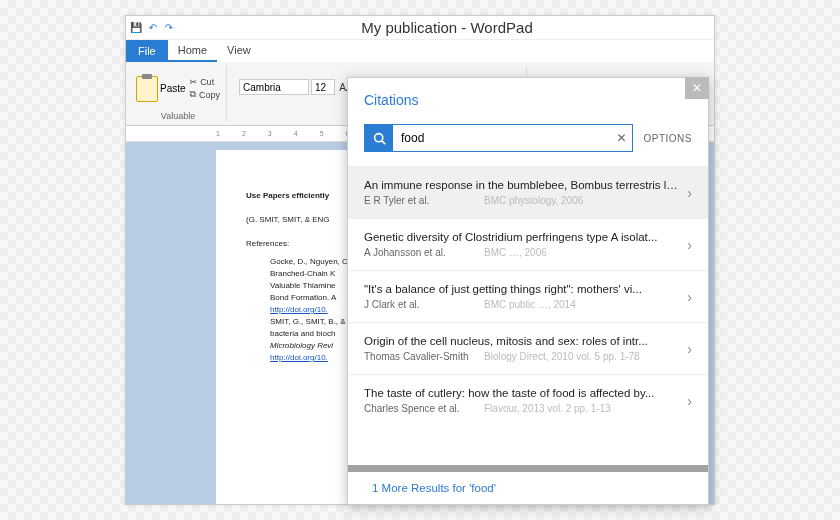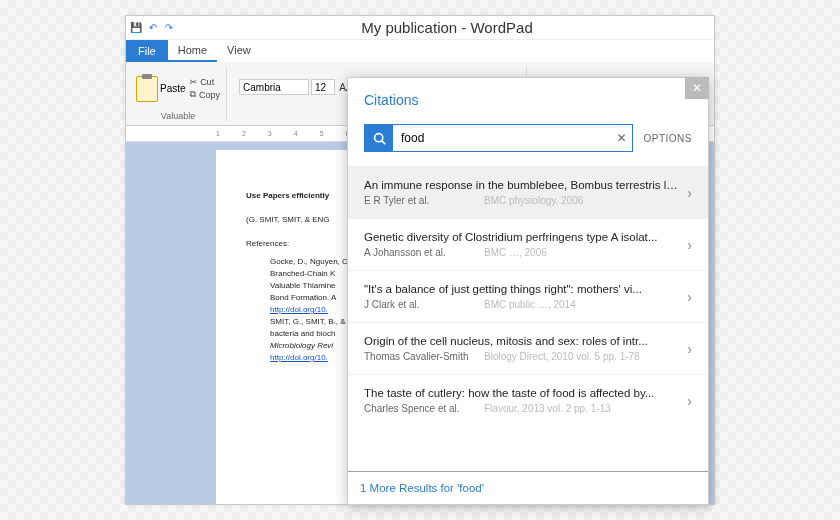--- a/index.html
+++ b/index.html
@@ -57,21 +57,21 @@
     .options { font-size: 10px; letter-spacing: 0.5px; color: #666; }
     .results { flex: 1; overflow: hidden; }
     .result { border-top: 1px solid #eee; padding: 12px 16px; display: flex; align-items: center; gap: 8px; }
     .result:first-child { background: #f0f0f0; }
     .result-body { flex: 1; min-width: 0; }
     .res-title { font-size: 11.5px; color: #222; white-space: nowrap; overflow: hidden; text-overflow: ellipsis; }
     .res-meta { display: flex; margin-top: 4px; font-size: 10px; }
     .res-auth { color: #666; flex: 0 0 120px; white-space: nowrap; overflow: hidden; text-overflow: ellipsis; }
     .res-src { color: #bbb; flex: 1; white-space: nowrap; overflow: hidden; text-overflow: ellipsis; }
     .res-arrow { color: #888; font-size: 14px; }
-    .more-link { padding: 10px 12px; color: #2b7cd3; font-size: 11.5px; border-top: 1px solid #a3a3a3; }
+    .more-link { padding: 10px 24px; color: #2b7cd3; font-size: 11.5px; border-top: 7px solid #a3a3a3; }
   </style>
 </head>
 <body>
 
 <div class="checker"></div>
 
 <div class="window">
   <div class="titlebar">
     <div class="qat">
       <span class="qat-icon">💾</span>

